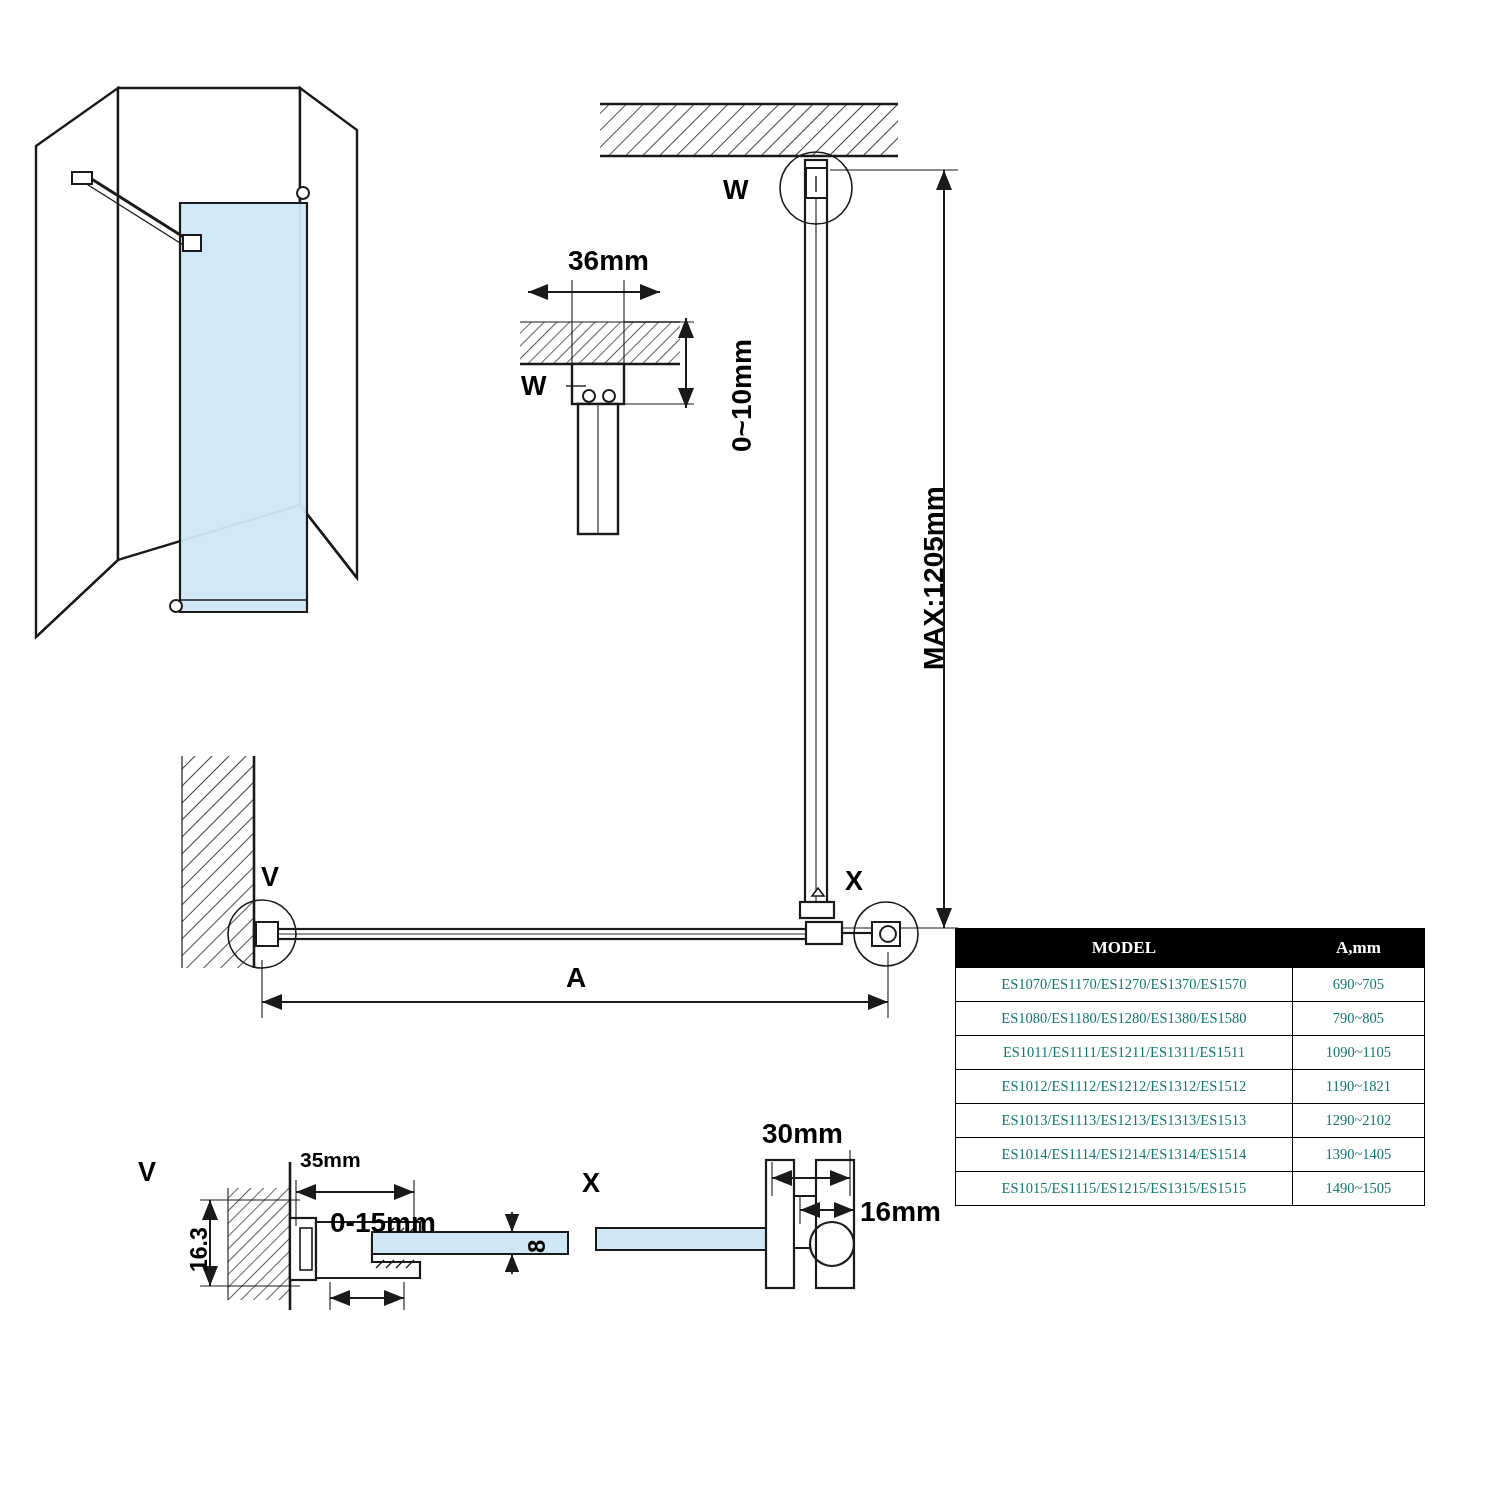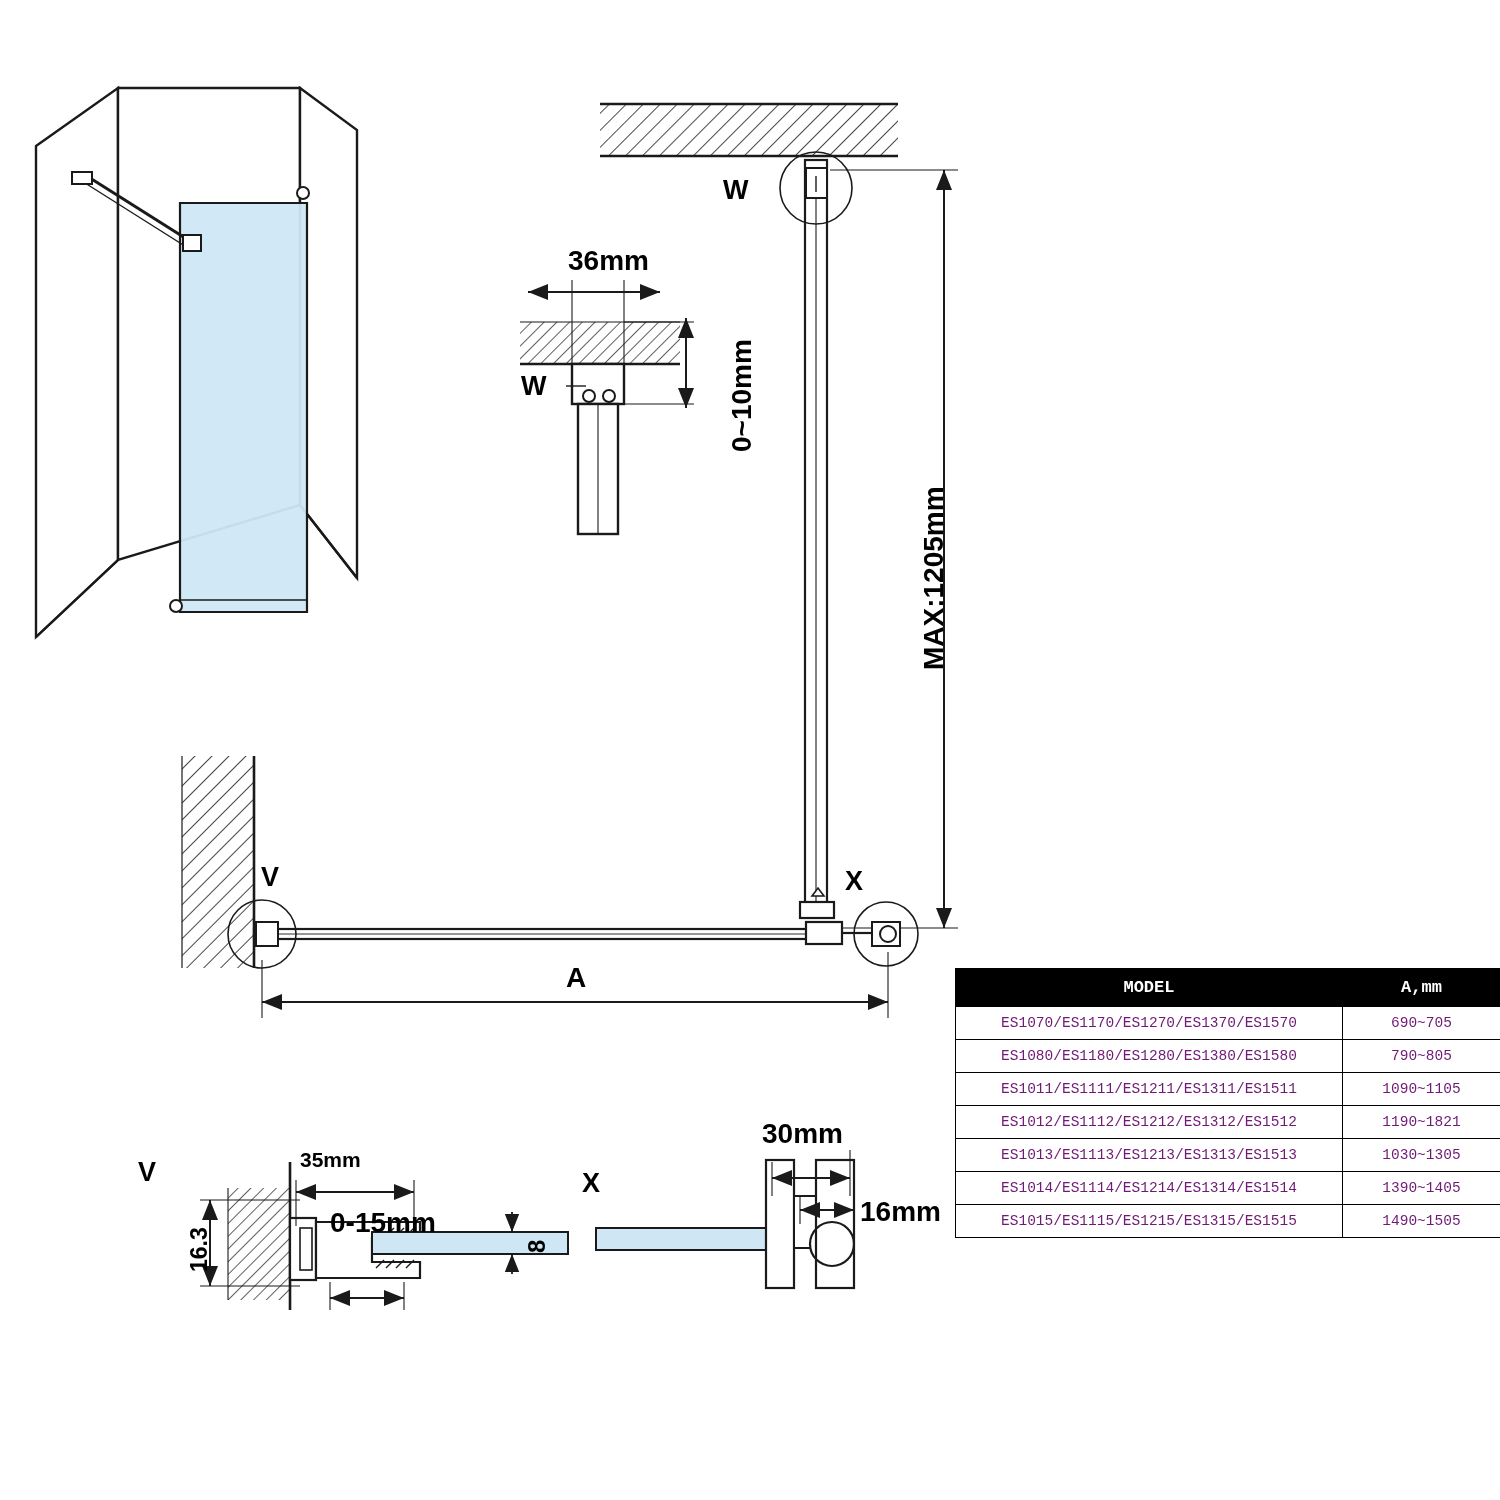--- a/index.html
+++ b/index.html
@@ -3,25 +3,25 @@
 <meta charset="utf-8">
 <style>
   html,body{margin:0;padding:0;background:#ffffff;}
   body{width:1500px;height:1500px;position:relative;font-family:"Liberation Sans",sans-serif;color:#000;overflow:hidden;}
   .stage{position:absolute;left:0;top:0;width:1500px;height:1500px;}
   svg{position:absolute;left:0;top:0;}
   .lbl{position:absolute;font-weight:bold;white-space:nowrap;}
   .rot90{transform:rotate(-90deg);transform-origin:left top;}
 
   
-  .spec-table{position:absolute;left:955px;top:968px;width:546px;border-collapse:collapse;
-              font-family:Liberation Mono, monospace;}
+  .spec-table{position:absolute;left:955px;top:928px;width:470px;border-collapse:collapse;
+              font-family:Liberation Serif, serif;}
   .spec-table th,.spec-table td{border:1px solid #000;text-align:center;}
   .spec-table thead th{background:#000;color:#fff;font-size:17px;font-weight:bold;padding:9px 2px;border:1px solid #000;}
-  .spec-table tbody td{font-size:14.5px;padding:8px 2px;background:#fff;color:#701a75;}
+  .spec-table tbody td{font-size:14.5px;padding:8px 2px;background:#fff;color:#0f766e;}
   .spec-table .col-model{width:350px;}
   .spec-table .col-a{width:140px;}
 </style>
 </head>
 <body>
 
 <div class="stage">
 
 <svg width="1500" height="1500" viewBox="0 0 1500 1500">
   <defs>
@@ -223,21 +223,21 @@
     <tr>
           <td>ES1011/ES1111/ES1211/ES1311/ES1511</td>
           <td>1090~1105</td>
         </tr>
     <tr>
           <td>ES1012/ES1112/ES1212/ES1312/ES1512</td>
           <td>1190~1821</td>
         </tr>
     <tr>
           <td>ES1013/ES1113/ES1213/ES1313/ES1513</td>
-          <td>1030~1305</td>
+          <td>1290~2102</td>
         </tr>
     <tr>
           <td>ES1014/ES1114/ES1214/ES1314/ES1514</td>
           <td>1390~1405</td>
         </tr>
     <tr>
           <td>ES1015/ES1115/ES1215/ES1315/ES1515</td>
           <td>1490~1505</td>
         </tr>
   </tbody>

